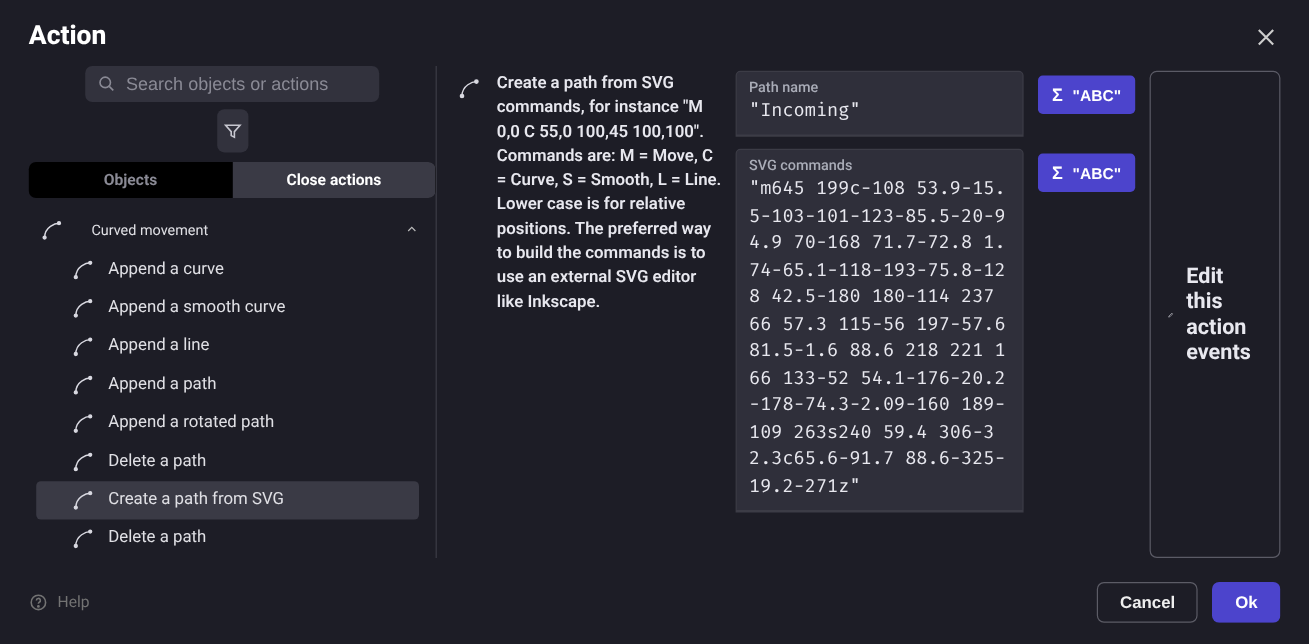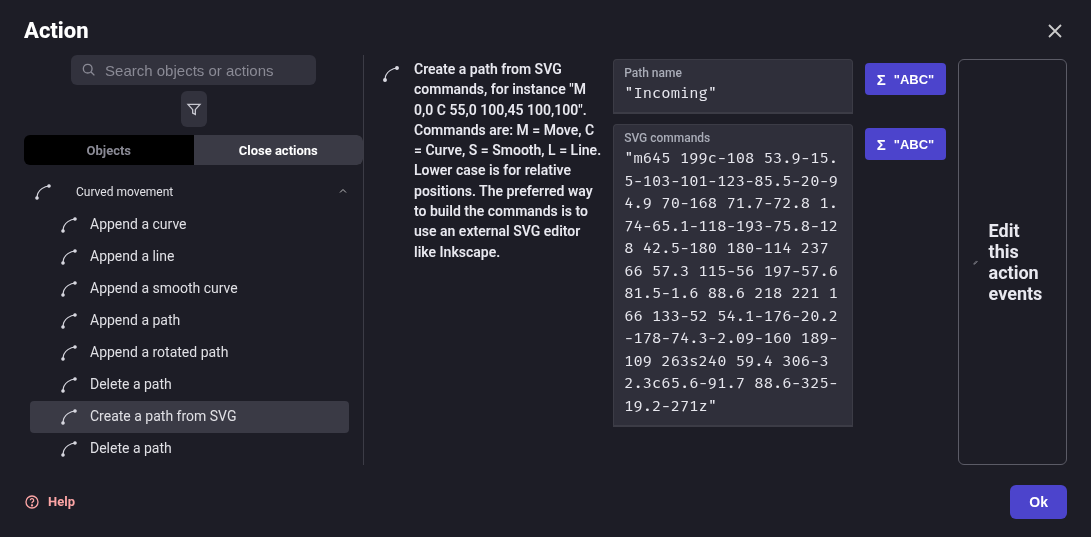--- a/index.html
+++ b/index.html
@@ -190,26 +190,26 @@
     position: absolute;
     bottom: 0;
     left: 0; right: 0;
     padding: 14px 24px 18px 24px;
     display: flex;
     align-items: center;
     justify-content: space-between;
   }
   .help {
     display: flex;
-    align-items: flex-start;
+    align-items: flex-end;
     gap: 8px;
     font-size: 13px;
-    font-weight: 700;
-    cursor: pointer;
-    color: #fca5a5;
+    font-weight: 400;
+    cursor: pointer;
+    color: #737373;
   }
   .footer-right { display: flex; gap: 12px; }
   .btn {
     border-radius: 6px;
     padding: 8px 18px;
     font-size: 14px;
     font-weight: 700;
     cursor: pointer;
     border: 1px solid transparent;
   }
@@ -275,31 +275,31 @@
           <span>Append a curve</span>
         </div>
         <div class="tree-item">
           <span class="curve-icon">
             <svg width="18" height="18" viewBox="0 0 24 24" fill="none" stroke="#d8d8e0" stroke-width="1.6">
               <path d="M4 20 C 4 8, 16 4, 20 4"></path>
               <circle cx="4" cy="20" r="1.6" fill="#d8d8e0"></circle>
               <circle cx="20" cy="4" r="1.6" fill="#d8d8e0"></circle>
             </svg>
           </span>
+          <span>Append a smooth curve</span>
+        </div>
+        <div class="tree-item">
+          <span class="curve-icon">
+            <svg width="18" height="18" viewBox="0 0 24 24" fill="none" stroke="#d8d8e0" stroke-width="1.6">
+              <path d="M4 20 C 4 8, 16 4, 20 4"></path>
+              <circle cx="4" cy="20" r="1.6" fill="#d8d8e0"></circle>
+              <circle cx="20" cy="4" r="1.6" fill="#d8d8e0"></circle>
+            </svg>
+          </span>
           <span>Append a line</span>
-        </div>
-        <div class="tree-item">
-          <span class="curve-icon">
-            <svg width="18" height="18" viewBox="0 0 24 24" fill="none" stroke="#d8d8e0" stroke-width="1.6">
-              <path d="M4 20 C 4 8, 16 4, 20 4"></path>
-              <circle cx="4" cy="20" r="1.6" fill="#d8d8e0"></circle>
-              <circle cx="20" cy="4" r="1.6" fill="#d8d8e0"></circle>
-            </svg>
-          </span>
-          <span>Append a smooth curve</span>
         </div>
         <div class="tree-item">
           <span class="curve-icon">
             <svg width="18" height="18" viewBox="0 0 24 24" fill="none" stroke="#d8d8e0" stroke-width="1.6">
               <path d="M4 20 C 4 8, 16 4, 20 4"></path>
               <circle cx="4" cy="20" r="1.6" fill="#d8d8e0"></circle>
               <circle cx="20" cy="4" r="1.6" fill="#d8d8e0"></circle>
             </svg>
           </span>
           <span>Append a path</span>
@@ -408,15 +408,16 @@
 <div class="footer">
   <div class="help">
     <svg width="16" height="16" viewBox="0 0 24 24" fill="none" stroke="currentColor" stroke-width="2">
         <circle cx="12" cy="12" r="9"></circle>
         <path d="M9.5 9.5 a2.5 2.5 0 1 1 3.5 2.3 c-1 .5-1 1.2-1 2"></path>
         <circle cx="12" cy="17" r="0.8" fill="currentColor"></circle>
       </svg>
     <span>Help</span>
   </div>
   <div class="footer-right">
+    <button class="btn cancel">Cancel</button>
     <button class="btn ok">Ok</button>
   </div>
 </div>
 
 </body></html>

